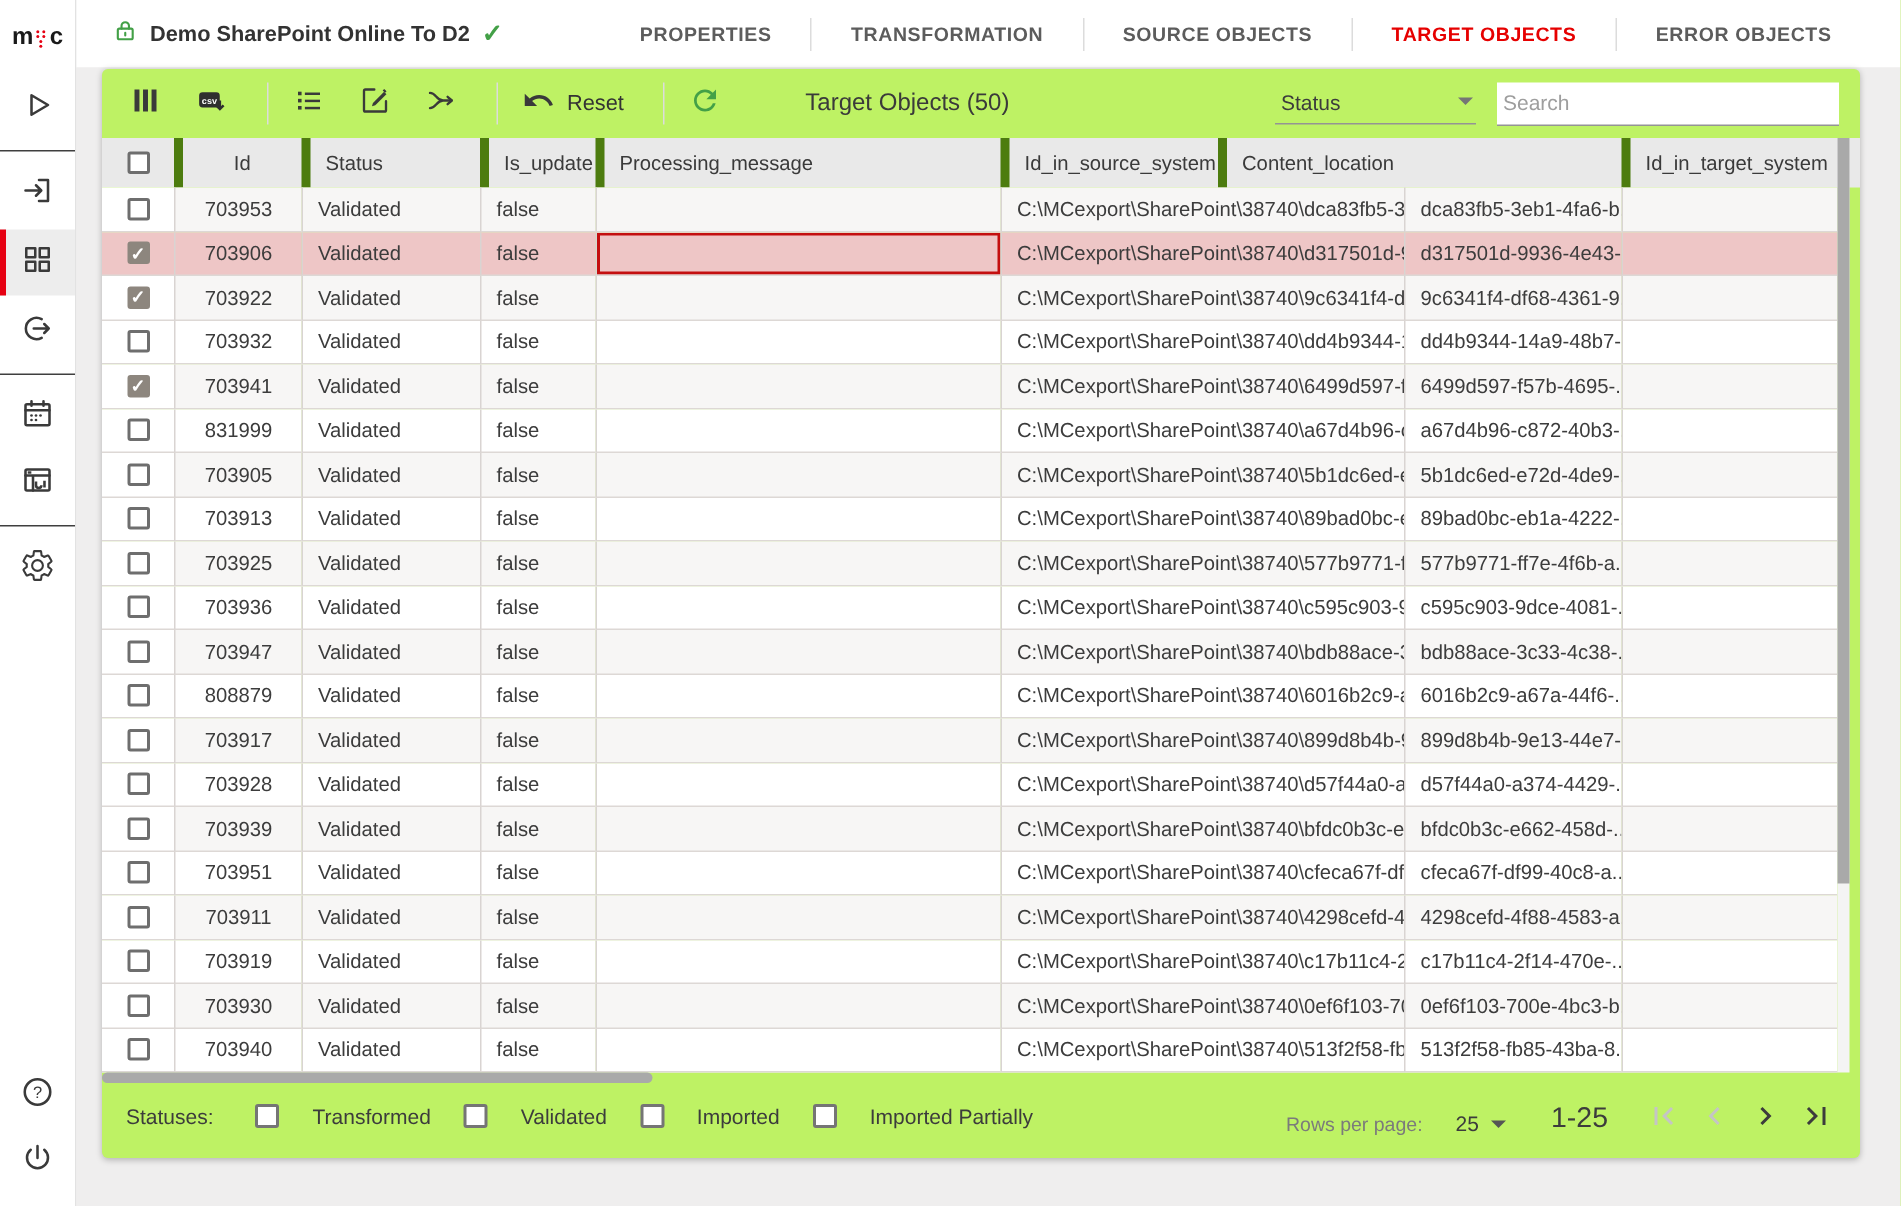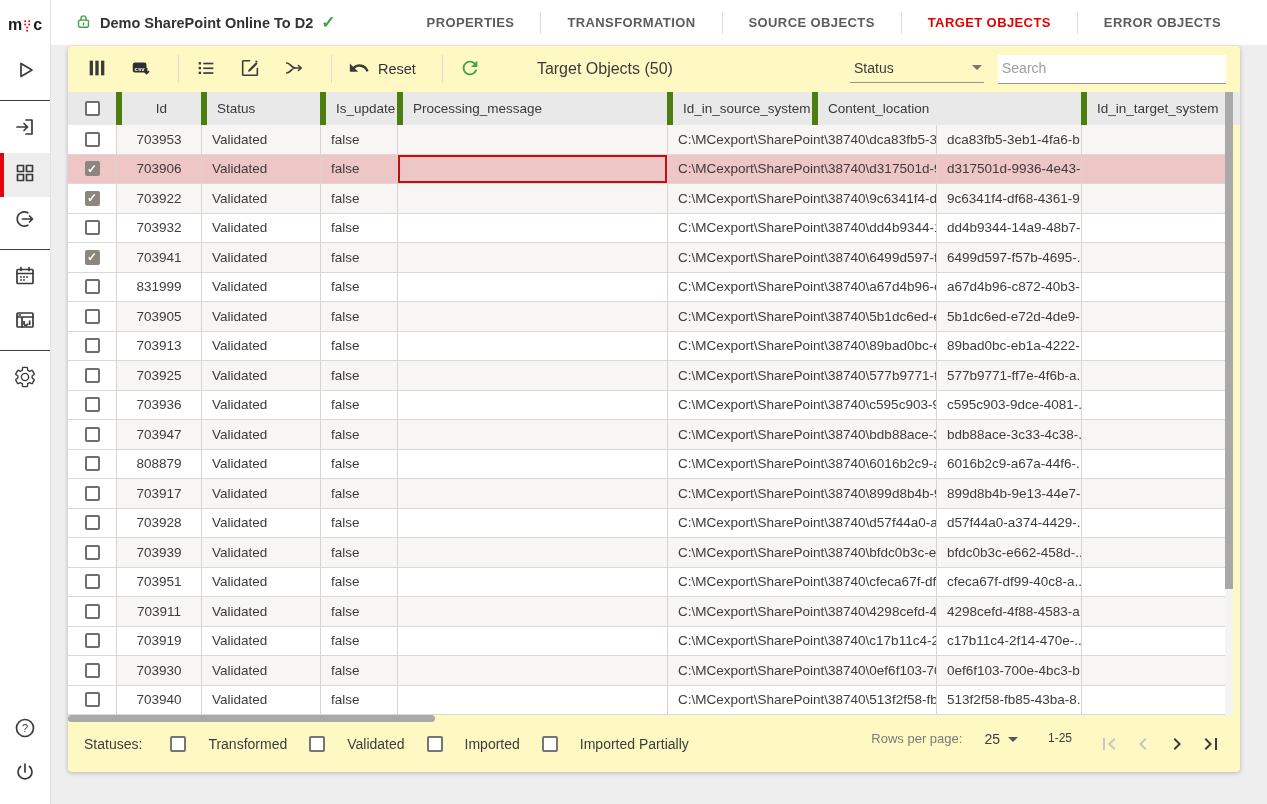--- a/index.html
+++ b/index.html
@@ -24,21 +24,21 @@
   .main { flex:1; display:flex; flex-direction:column; }
   .topbar { height:45px; background:#fff; display:flex; align-items:center; padding:0 20px 0 24px; }
   .migset-title { display:flex; align-items:center; gap:8px; font-size:14.5px; font-weight:bold; color:#333; }
   .migset-title svg { width:17px; height:17px; }
   .tabs { margin-left:auto; display:flex; align-items:center; }
   .tab { font-size:13px; font-weight:bold; letter-spacing:.4px; color:#5c5c5c; padding:0 26px; cursor:pointer; white-space:nowrap; }
   .tab.active { color:#e60000; }
   .tab-sep { width:1px; height:22px; background:#dcdcdc; }
 
   .content { flex:1; background:#efeeee; padding:1px 0 0 17px; }
-  .card { width:1172px; height:726px; background:#fef9c3; border-radius:4px; box-shadow:0 1px 4px rgba(0,0,0,.25); overflow:hidden; display:flex; flex-direction:column; }
+  .card { width:1172px; height:726px; background:#bef264; border-radius:4px; box-shadow:0 1px 4px rgba(0,0,0,.25); overflow:hidden; display:flex; flex-direction:column; }
 
   
   .toolbar { height:46px; display:flex; align-items:center; padding:0 14px 0 18px; flex:0 0 46px; }
   .tbtn { display:flex; align-items:center; gap:8px; cursor:pointer; color:#333; font-size:14.5px; margin-right:22px; white-space:nowrap; }
   .tbtn svg { width:22px; height:22px; }
   .tool-sep { width:1px; height:28px; background:#dcdcdc; margin:0 16px 0 4px; }
   .grid-title { font-size:16px; color:#3a3a3a; margin:0 auto 0 56px; }
   .status-select { width:134px; display:flex; align-items:center; border-bottom:1px solid #949494; padding:4px 2px 6px 4px; margin-right:14px; cursor:pointer; font-size:14px; color:#3c3c3c; }
   .caret { width:0; height:0; border-left:5px solid transparent; border-right:5px solid transparent; border-top:5px solid #757575; margin-left:auto; }
   .search-box { width:228px; border:none; border-bottom:1px solid #949494; padding:5px 2px 7px 4px; font-size:14px; color:#3c3c3c; outline:none; font-family:"Liberation Sans",sans-serif; }
@@ -72,25 +72,25 @@
   .vscroll { position:absolute; top:0; left:1157px; width:8px; height:623px; background:#f4f4f4; }
   .vthumb { position:absolute; top:0; left:0; width:8px; height:497px; background:#a9a9a9; }
   .hscroll { height:7px; position:relative; flex:0 0 7px; }
   .hthumb { position:absolute; left:0; top:0; width:367px; height:7px; background:#a9a9a9; border-radius:4px; }
 
   
   .card-footer { flex:1; display:flex; align-items:center; padding:0 16px 6px 16px; }
   .statuses-label { font-size:14px; color:#3c3c3c; margin-right:28px; }
   .fstatus { display:flex; align-items:center; gap:22px; margin-right:22px; font-size:14px; color:#3c3c3c; cursor:pointer; }
   .fcb { width:16px; height:16px; border:2px solid #757575; border-radius:2px; background:#fff; }
-  .pager { margin-left:auto; display:flex; align-items:flex-start; }
+  .pager { margin-left:auto; display:flex; align-items:flex-end; }
   .rpp-label { font-size:13px; color:#7b7b7b; margin-right:22px; }
   .rpp-select { display:flex; align-items:center; gap:8px; font-size:14px; color:#3c3c3c; cursor:pointer; margin-right:30px; }
   .rpp-select .caret { border-top-color:#555; }
-  .range-label { font-size:12px; color:#3c3c3c; margin-right:16px; }
+  .range-label { font-size:19px; color:#3c3c3c; margin-right:16px; }
   .pg-btn { width:26px; height:26px; display:flex; align-items:center; justify-content:center; cursor:pointer; margin-left:8px; }
   .pg-btn svg { width:24px; height:24px; }
   .pg-btn.disabled svg path { fill:#c5c5c5; }
   .pg-btn svg path { fill:#3c3c3c; }
 
   .green { fill:#43a047; }
   .check-mark { color:#43a047; font-size:17px; font-weight:bold; }
 </style>
 </head>
 <body>

